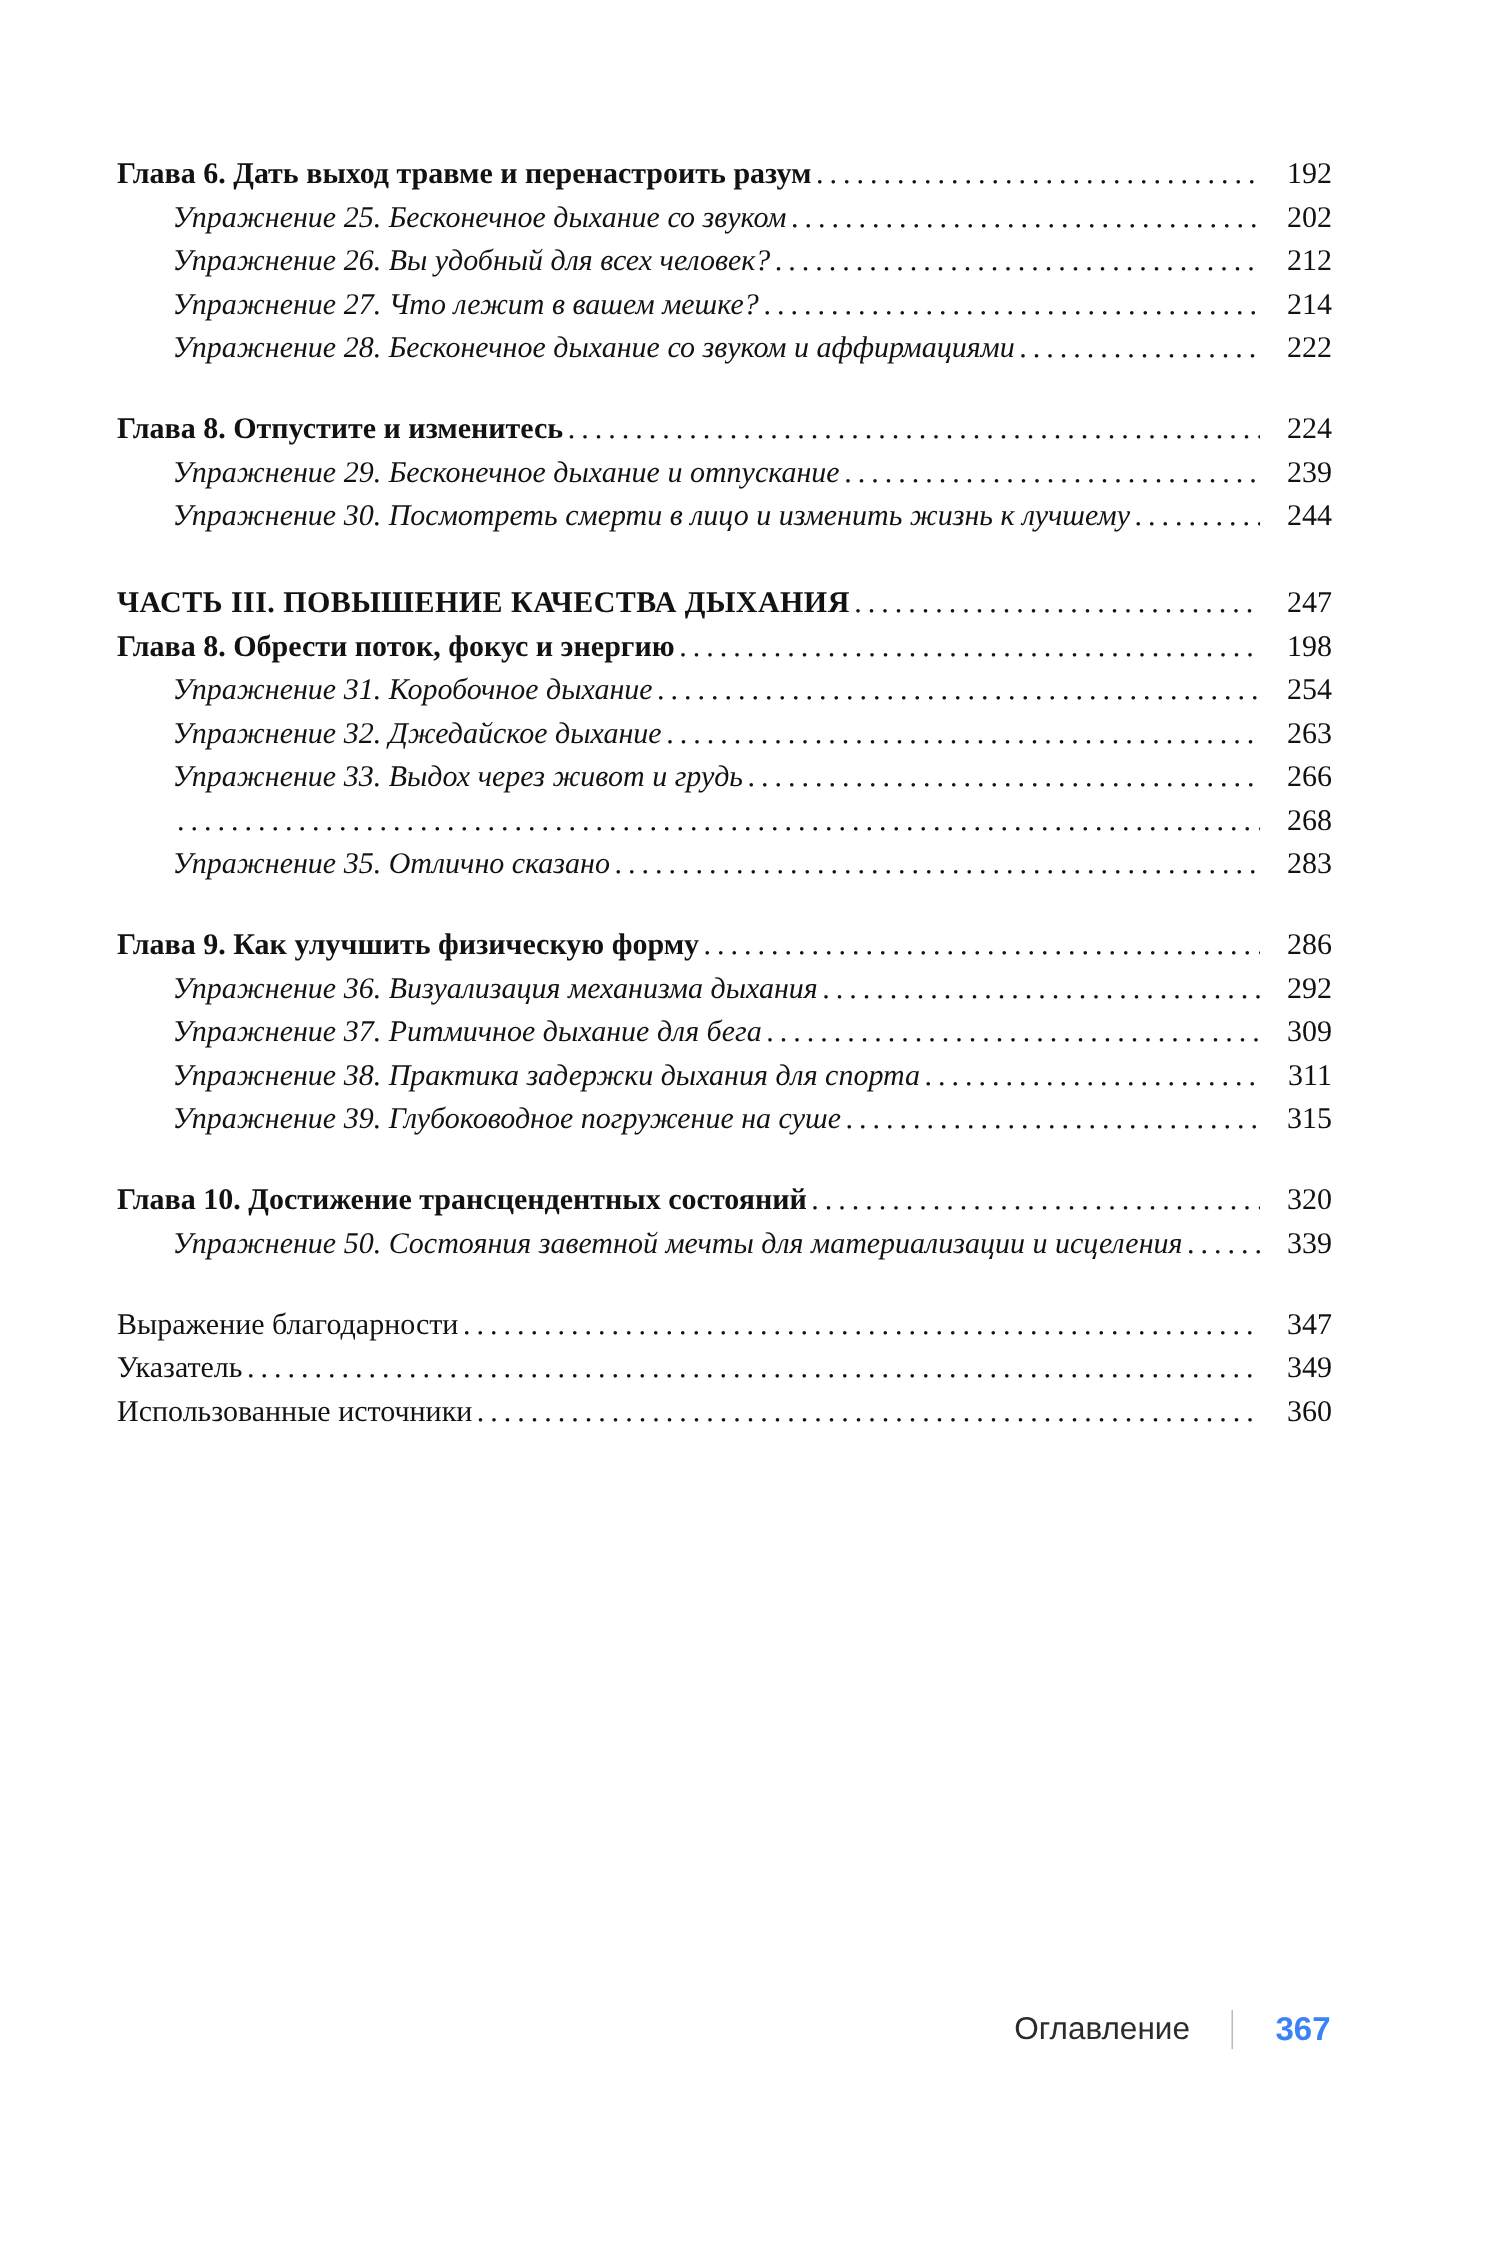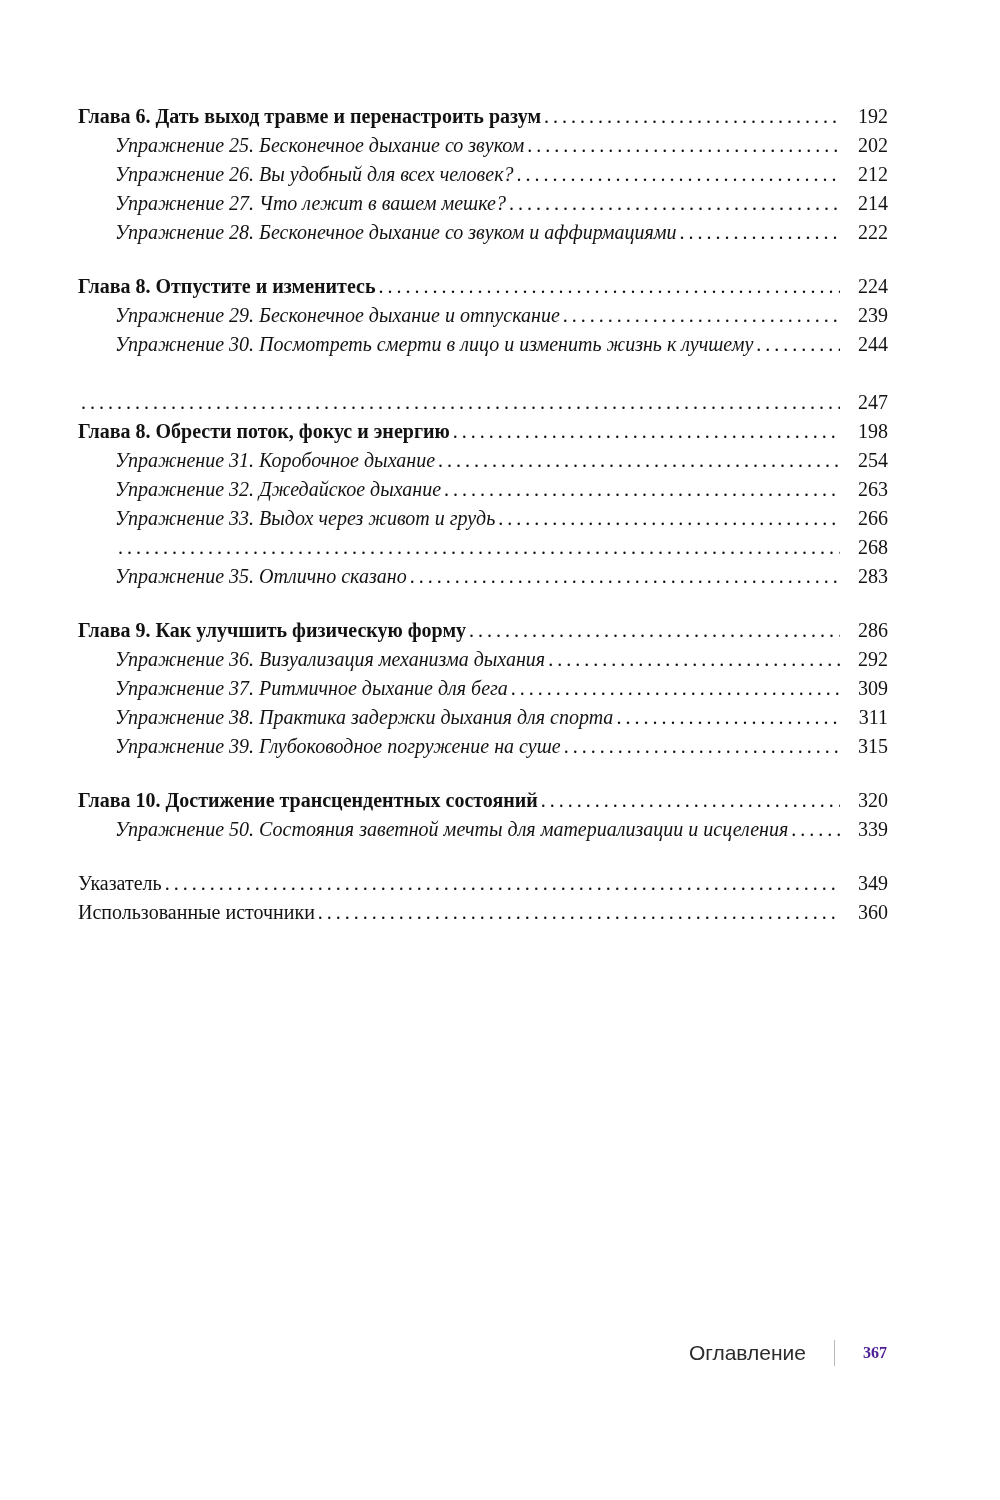--- a/index.html
+++ b/index.html
@@ -70,23 +70,22 @@
     font-size: 21px;
     color: #2b2b2b;
   }
   .page-footer .divider {
     width: 1px;
     height: 26px;
     background: #b9b9b9;
   }
   .page-footer .footer-pnum {
     font-weight: bold;
-    font-size: 16px;
-    color: #4c1d95;
-    font-family: Liberation Serif, serif;
+    font-size: 22px;
+    color: #3b82f6;
   }
 </style>
 </head>
 <body>
 
 <div class="book-page">
 
   <main class="toc" id="toc-root">
       <div class="toc-group">
         <div class="row chapter">
@@ -127,20 +126,21 @@
           <span class="pnum">239</span>
         </div>
         <div class="row exercise">
           <span class="title">Упражнение 30. Посмотреть смерти в лицо и изменить жизнь к лучшему</span>
           <span class="leader"></span>
           <span class="pnum">244</span>
         </div>
       </div>
       <div class="toc-group part-break">
         <div class="row part">
+          <span class="title">ЧАСТЬ III. ПОВЫШЕНИЕ КАЧЕСТВА ДЫХАНИЯ</span>
           <span class="leader"></span>
           <span class="pnum">247</span>
         </div>
         <div class="row chapter">
           <span class="title">Глава 8. Обрести поток, фокус и энергию</span>
           <span class="leader"></span>
           <span class="pnum">198</span>
         </div>
         <div class="row exercise">
           <span class="title">Упражнение 31. Коробочное дыхание</span>
@@ -200,20 +200,25 @@
           <span class="leader"></span>
           <span class="pnum">320</span>
         </div>
         <div class="row exercise">
           <span class="title">Упражнение 50. Состояния заветной мечты для материализации и исцеления</span>
           <span class="leader"></span>
           <span class="pnum">339</span>
         </div>
       </div>
       <div class="toc-group">
+        <div class="row plain">
+          <span class="title">Выражение благодарности</span>
+          <span class="leader"></span>
+          <span class="pnum">347</span>
+        </div>
         <div class="row plain">
           <span class="title">Указатель</span>
           <span class="leader"></span>
           <span class="pnum">349</span>
         </div>
         <div class="row plain">
           <span class="title">Использованные источники</span>
           <span class="leader"></span>
           <span class="pnum">360</span>
         </div>

